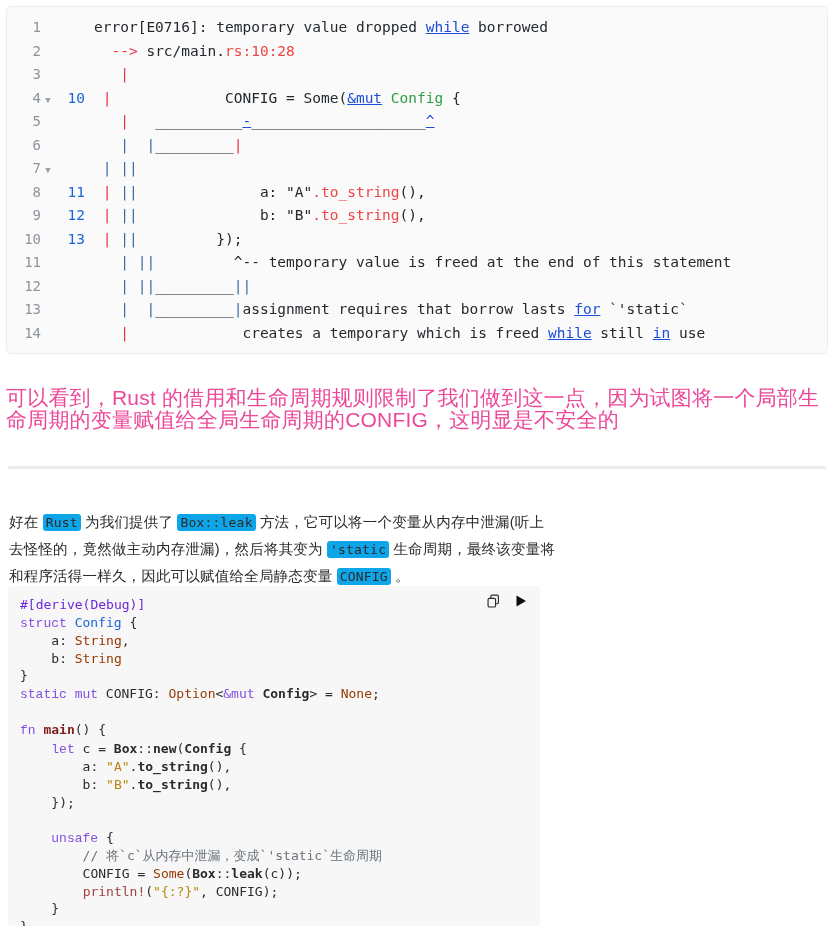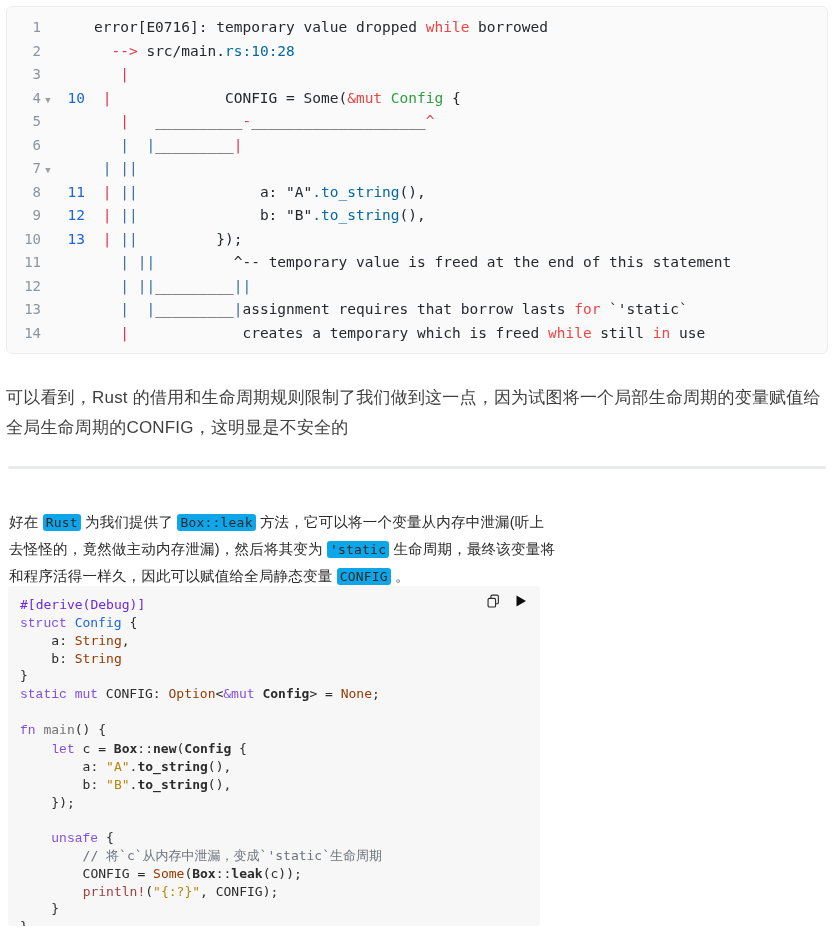--- a/index.html
+++ b/index.html
@@ -65,33 +65,33 @@
     text-align: right;
     color: #1c65d9;
     font-size: 14.5px;
   }
   .err-code {
     padding-left: 9px;
     white-space: pre;
     color: #24292e;
     flex: 1 1 auto;
   }
-  .kw-red   { color: #ef4444; }
-  .tok-blue { color: #0369a1; }
+  .kw-red   { color: #1d4ed8; text-decoration: underline; }
+  .tok-blue { color: #ef4444; }
   .tok-green{ color: #2f9e44; }
   .tok-pipe-red  { color: #e8334a; }
   .tok-pipe-blue { color: #3a6ea8; }
   .tok-dark { color: #24292e; }
 
   
   .para {
     position: absolute;
-    font-size: 17px;
-    line-height: 30px;
-    color: #404040;
+    font-size: 21px;
+    line-height: 22px;
+    color: #ec4899;
     letter-spacing: 0.2px;
   }
   #para-1 {
     left: 6px;
     top: 366px;
     width: 824px;
   }
   .hr {
     position: absolute;
     left: 8px;
@@ -154,21 +154,21 @@
     font-size: 13px;
     line-height: 17.6px;
     white-space: pre;
     color: #2b2b2b;
   }
   .c-kw      { color: #8250df; font-family: Liberation Mono, monospace; }
   .c-type    { color: #953800; }
   .c-struct  { color: #1c65d9; }
   .c-attr    { color: #6d28d9; }
   .c-str     { color: #b8860b; }
-  .c-fn      { color: #737373; }
+  .c-fn      { color: #7f1d1d; font-weight: bold; }
   .c-macro   { color: #a04040; }
   .c-amp     { color: #8250df; }
   .c-comment { color: #6a737d; text-align: right; }
   .c-name    { color: #2b2b2b; }
   .c-punct   { color: #2b2b2b; }
   .c-bold    { font-weight: bold; }
 </style>
 </head>
 <body>
 

